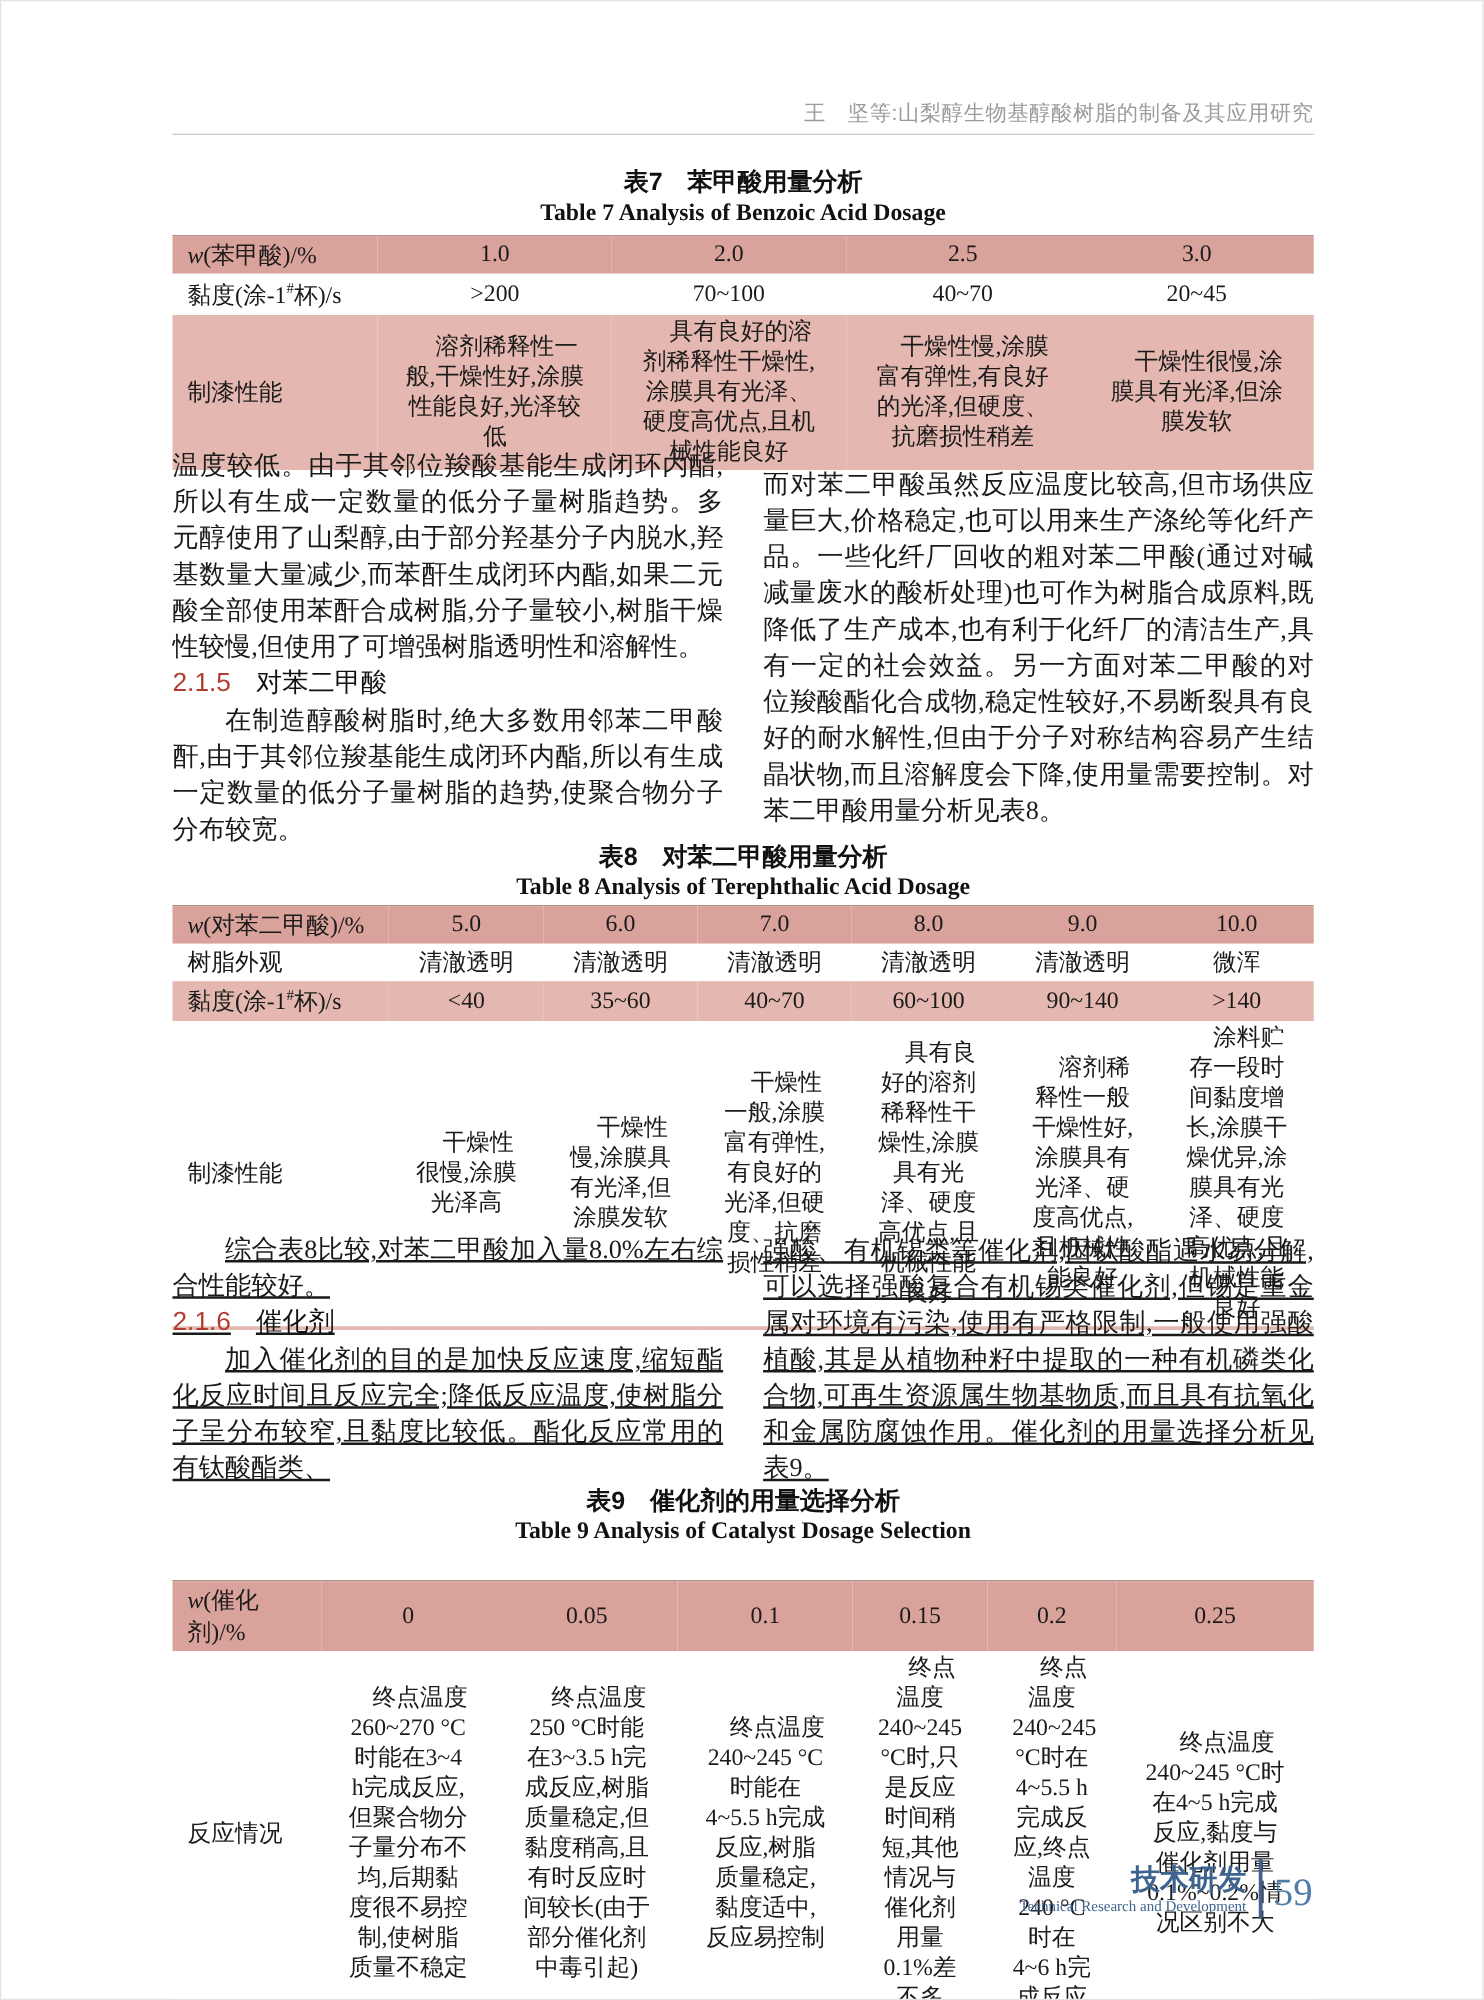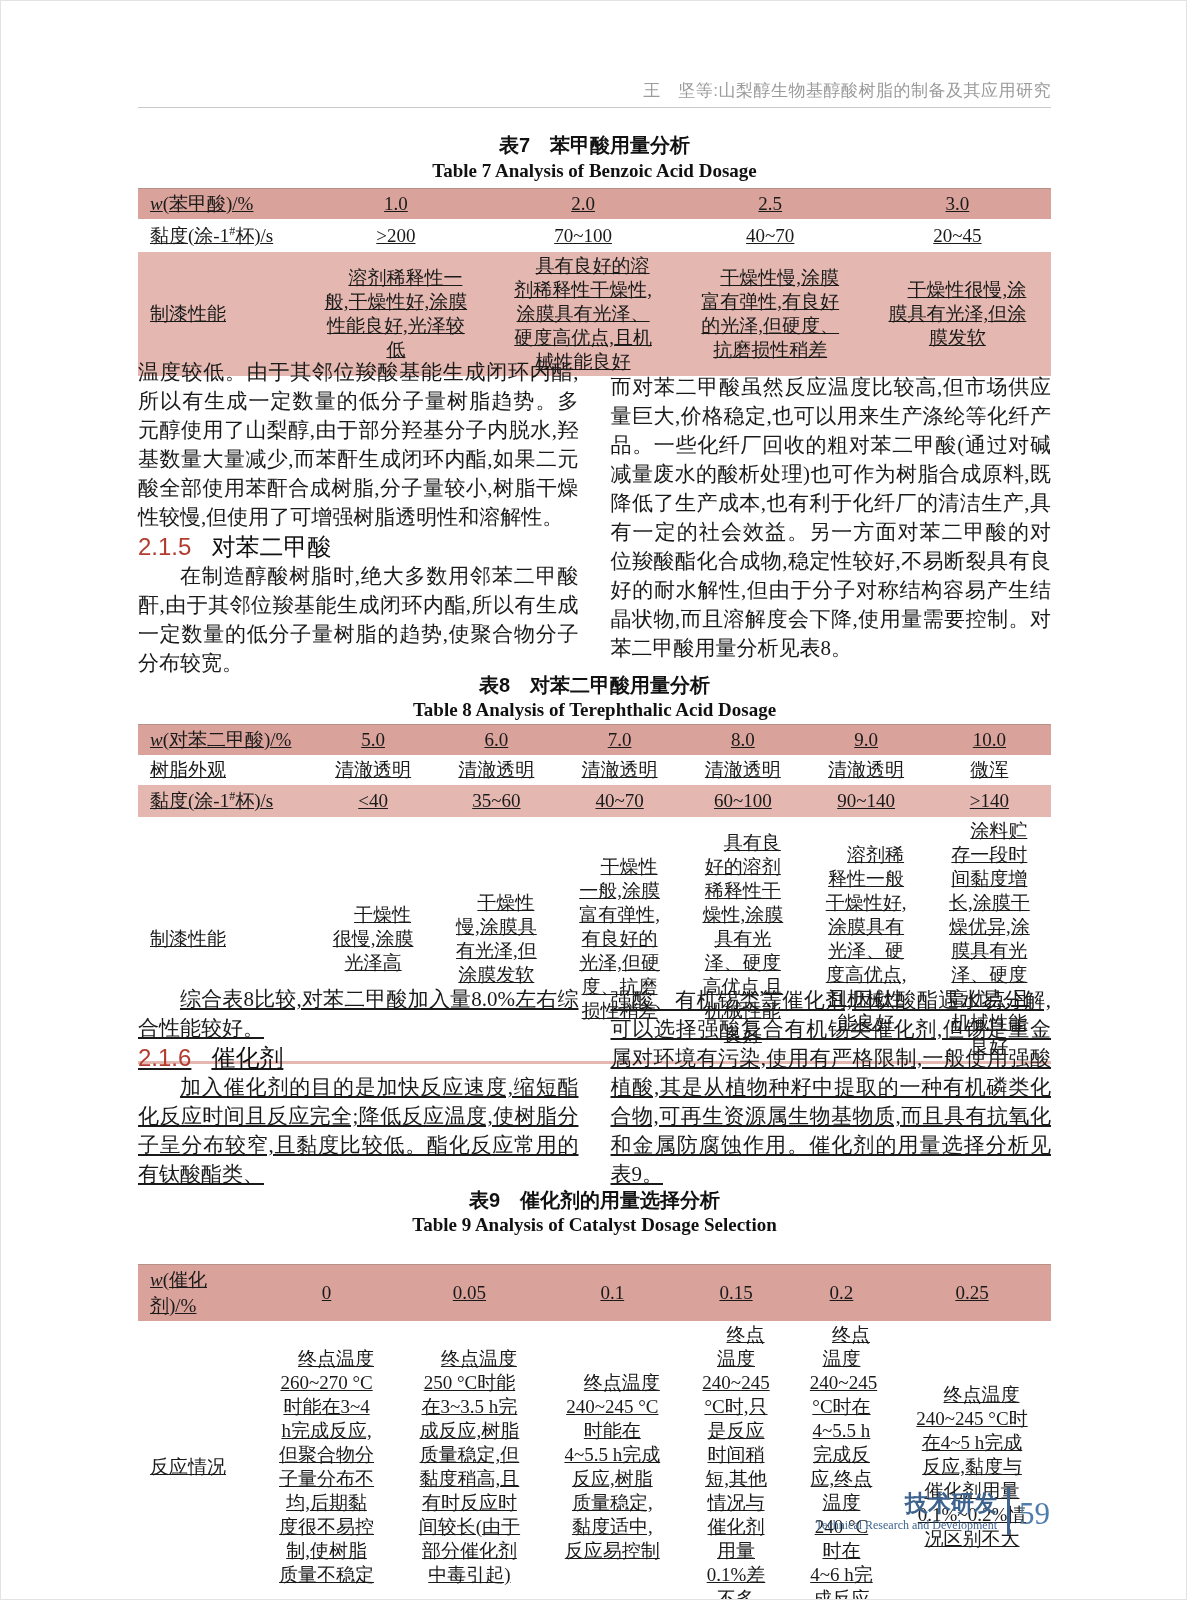--- a/index.html
+++ b/index.html
@@ -25,39 +25,39 @@
   .tbl-title-en{
     left:137px;width:913px;text-align:center;
     font-family:"Liberation Serif", serif;font-weight:bold;font-size:19px;color:#111;
   }
 
   
   table.paper-table{
     left:137px;width:913px;border-collapse:collapse;table-layout:fixed;
     font-size:19px;border-top:1px solid #b6918a;
   }
-  table.paper-table td{vertical-align:middle;text-align:center;padding:2px 20px;text-decoration:underline;}
+  table.paper-table td{vertical-align:middle;text-align:center;padding:2px 20px;}
   table.paper-table td.lbl{text-align:left;padding-left:12px;}
   .row-head{background:#d9a29a;}
   .row-pink{background:#e4b8b0;}
   .row-white{background:#ffffff;}
   td.longtext{
     text-align:justify;text-indent:1em;line-height:24px;padding:6px 7px;font-size:19px;
   }
   .w-it{font-style:italic;font-family:"Liberation Serif", serif;}
   sup.hash{font-size:12px;}
   #table8{border-bottom:3px solid #e4b8b0;}
   #table9{border-bottom:2px solid #4a4a4a;margin-top:24px;}
 
   
   .bodyblock{left:137px;width:913px;display:flex;gap:32px;align-items:center;}
   .col{width:441px;font-size:21px;line-height:29px;text-align:justify;}
   .col p{margin:0;}
   .col p.indent{text-indent:2em;}
-  .sec-heading{font-family:"Liberation Sans", sans-serif;font-size:24px;line-height:30px;}
+  .sec-heading{font-family:"Liberation Sans", sans-serif;font-size:21px;line-height:30px;}
   .sec-num{color:#b23c30;margin-right:20px;}
   .sec-title{color:#111;}
 
   
   .footer{top:1486px;right:136px;display:flex;align-items:center;}
   .footer-text{text-align:right;}
   .footer-cn{
     font-family:"Liberation Sans", sans-serif;font-weight:bold;
     font-size:23px;color:#3e638e;line-height:26px;
   }

